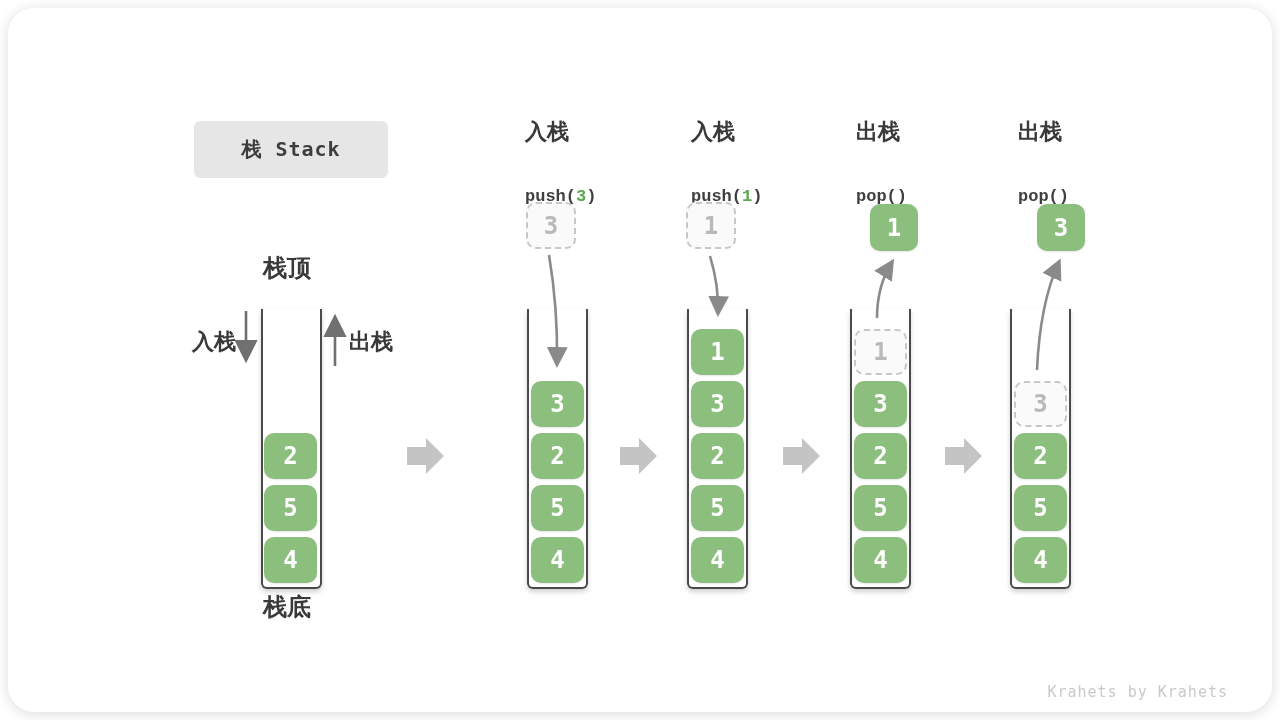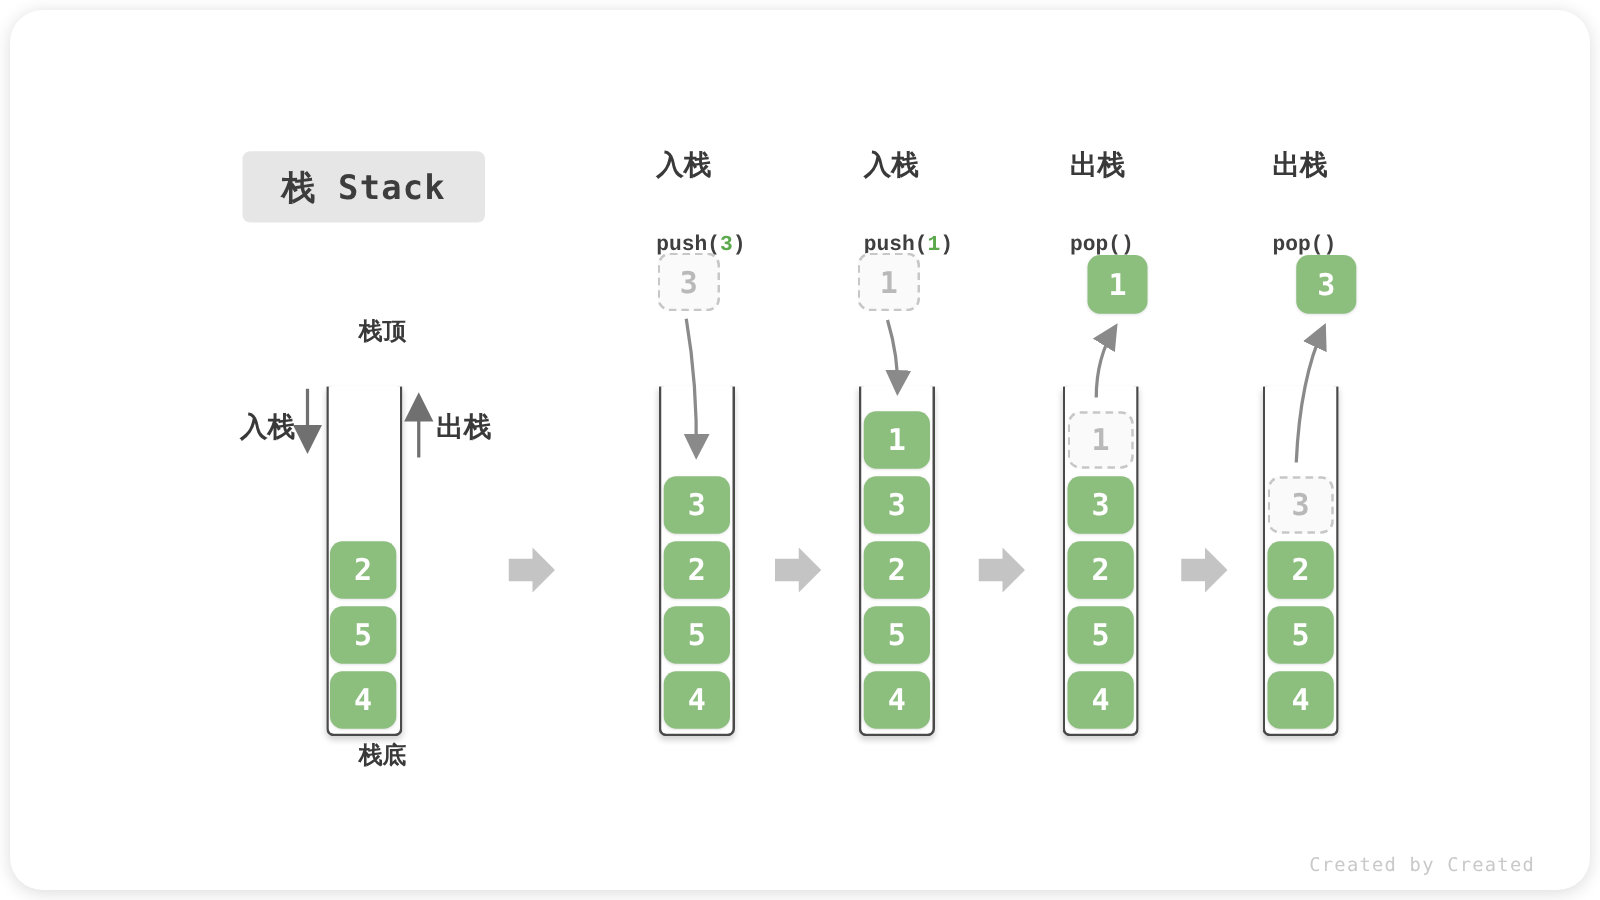--- a/index.html
+++ b/index.html
@@ -7,24 +7,24 @@
   .card {
     position:absolute; left:8px; top:8px; width:1264px; height:704px;
     background:#ffffff; border-radius:26px;
     box-shadow:0 2px 14px rgba(0,0,0,0.14);
   }
   .title-box {
     position:absolute; left:186px; top:113px; width:194px; height:57px;
     background:#e6e6e6; border-radius:6px;
     display:flex; align-items:center; justify-content:center;
     font-family:"DejaVu Sans Mono", monospace;
-    font-size:27px; font-weight:700; color:#3d3d3d; letter-spacing:1px;
+    font-size:20px; font-weight:700; color:#3d3d3d; letter-spacing:1px;
   }
   .cjk-label { position:absolute; font-size:22px; font-weight:700; color:#393939; white-space:nowrap; }
-  .cjk-label.big { font-size:19px;margin-left:24px; }
+  .cjk-label.big { font-size:24px; }
   .step-header { position:absolute; top:109px; white-space:nowrap; }
   .step-name { font-size:22px; font-weight:700; color:#393939; margin-bottom:7px; }
   .step-code { font-family:Liberation Mono, monospace; font-size:17px; font-weight:600; color:#3f3f3f;margin-top:40px; }
   .step-code .arg { color:#5ca84d; font-weight:700; }
   .stack-container {
     position:absolute; top:301px; width:61px; height:280px;
     border-left:2px solid #4a4a4a; border-right:2px solid #4a4a4a; border-bottom:2px solid #4a4a4a;
     border-radius:0 0 6px 6px; background:#ffffff;
     box-shadow:0 3px 5px rgba(0,0,0,0.18);
   }
@@ -133,14 +133,14 @@
 
     <path d="M 869 310 Q 869 278, 884 254" fill="none" stroke="#8a8a8a" stroke-width="2.6" marker-end="url(#headCurve)"></path>
     <path d="M 1029 362 Q 1032 295, 1051 254" fill="none" stroke="#8a8a8a" stroke-width="2.6" marker-end="url(#headCurve)"></path>
 
     <polygon points="399,439 418,439 418,430 436,448 418,466 418,457 399,457" fill="#c4c4c4"></polygon>
     <polygon points="612,439 631,439 631,430 649,448 631,466 631,457 612,457" fill="#c4c4c4"></polygon>
     <polygon points="775,439 794,439 794,430 812,448 794,466 794,457 775,457" fill="#c4c4c4"></polygon>
     <polygon points="937,439 956,439 956,430 974,448 956,466 956,457 937,457" fill="#c4c4c4"></polygon>
   </svg>
 
-  <div class="footer">Created by Created</div>
+  <div class="footer">Krahets by Krahets</div>
 </div>
 
 </body></html>

